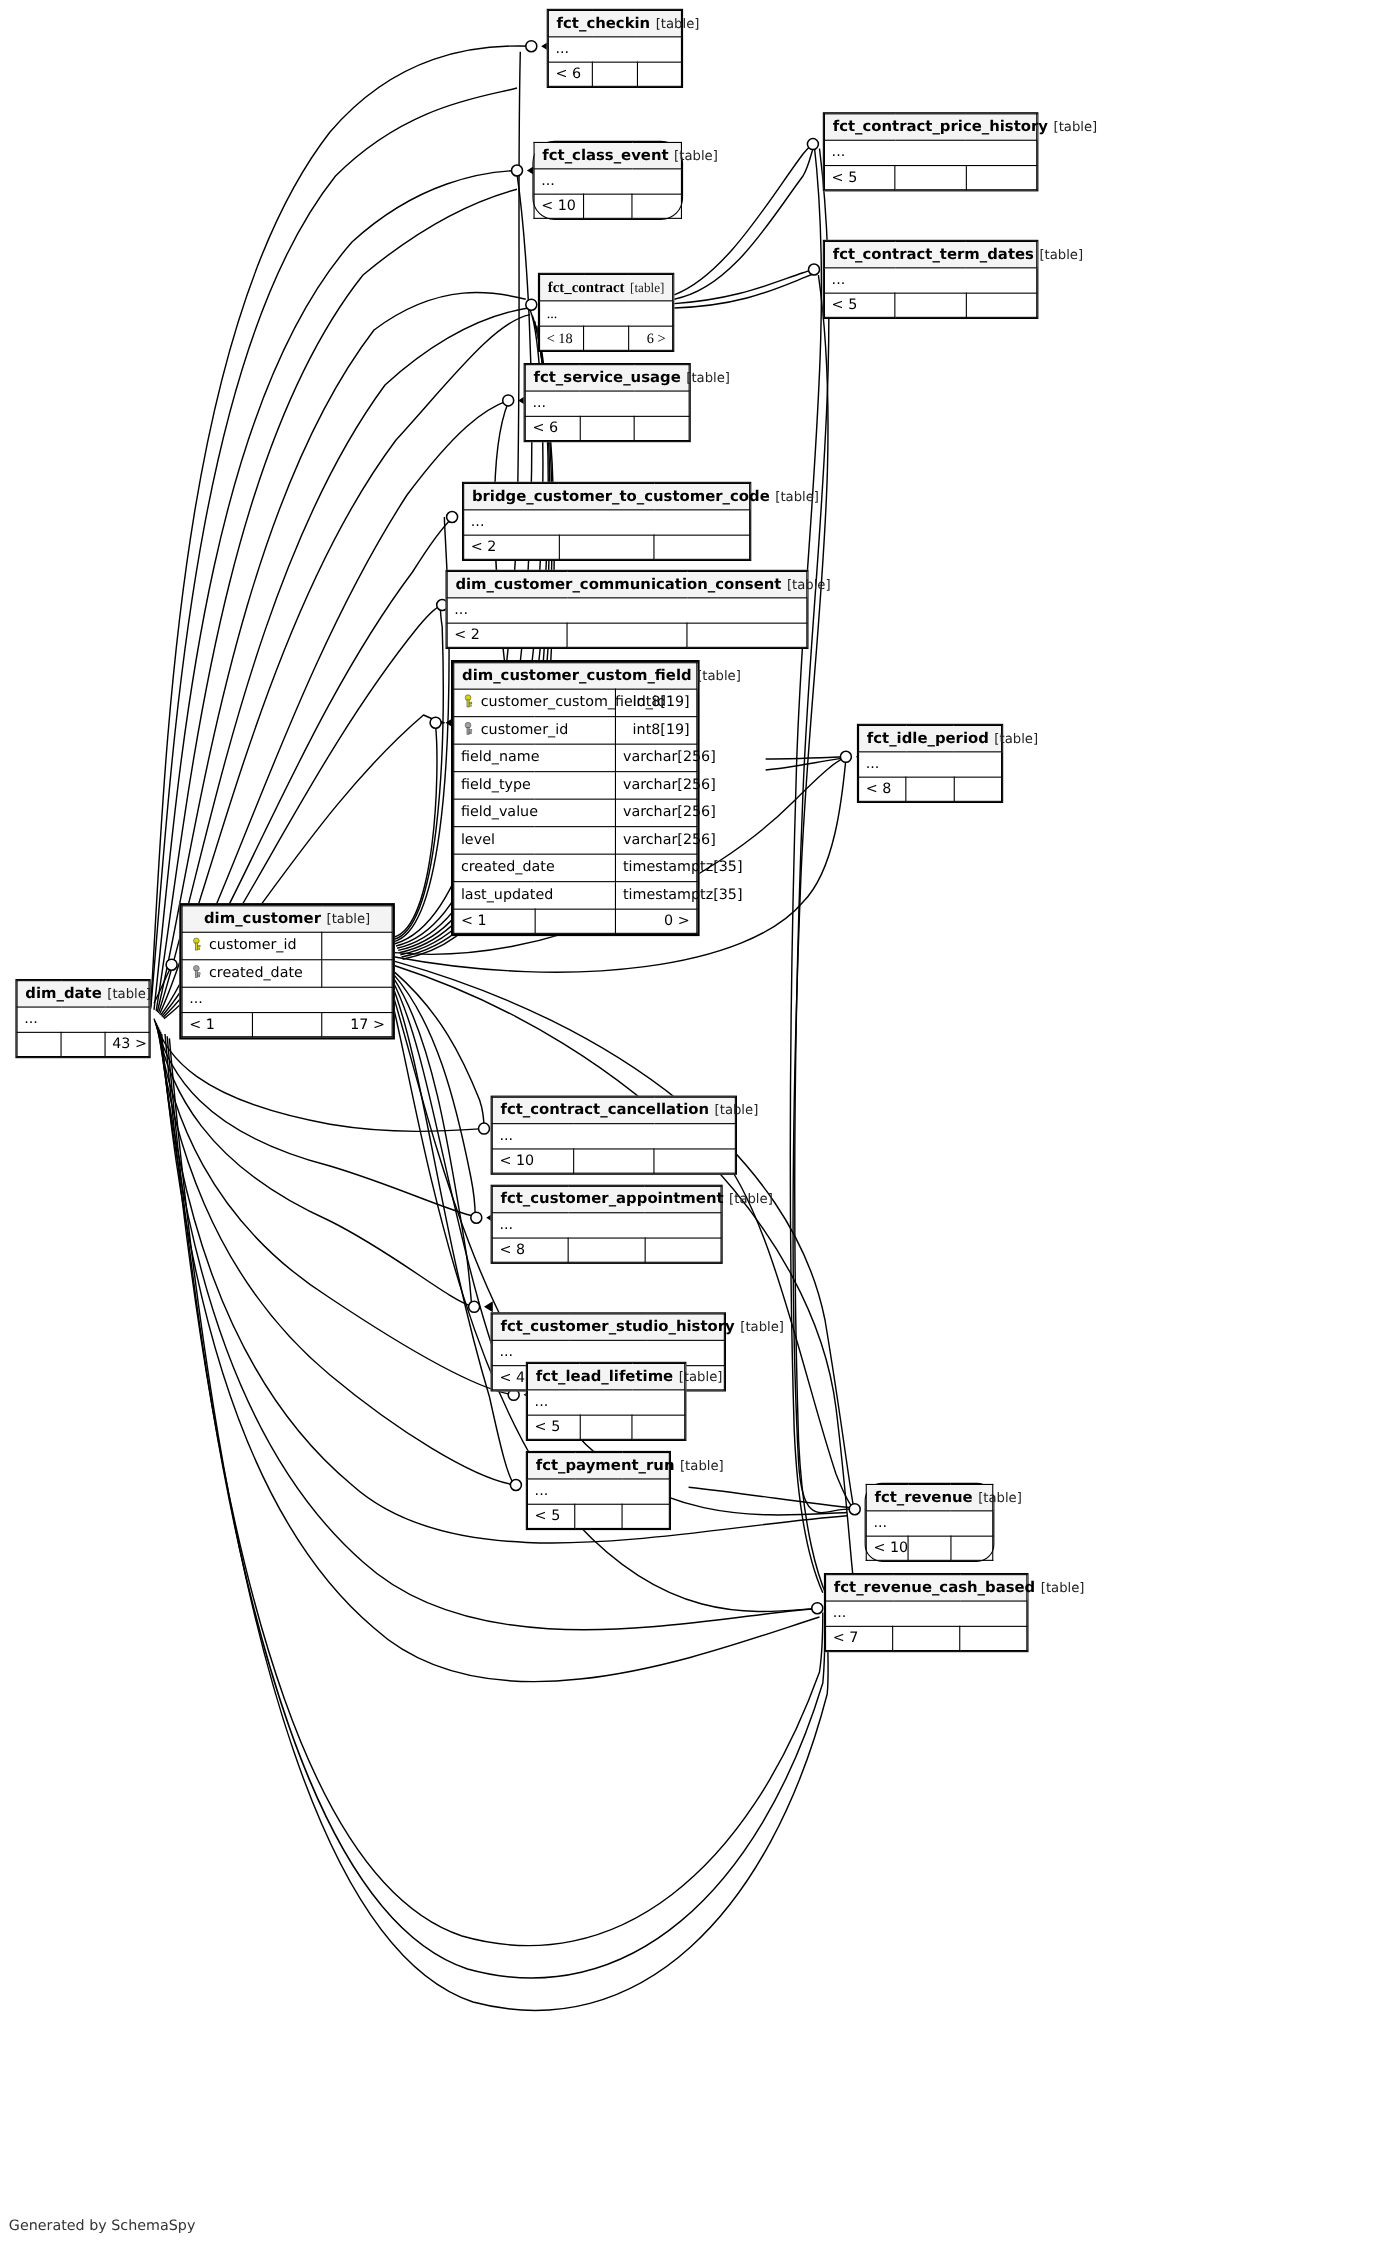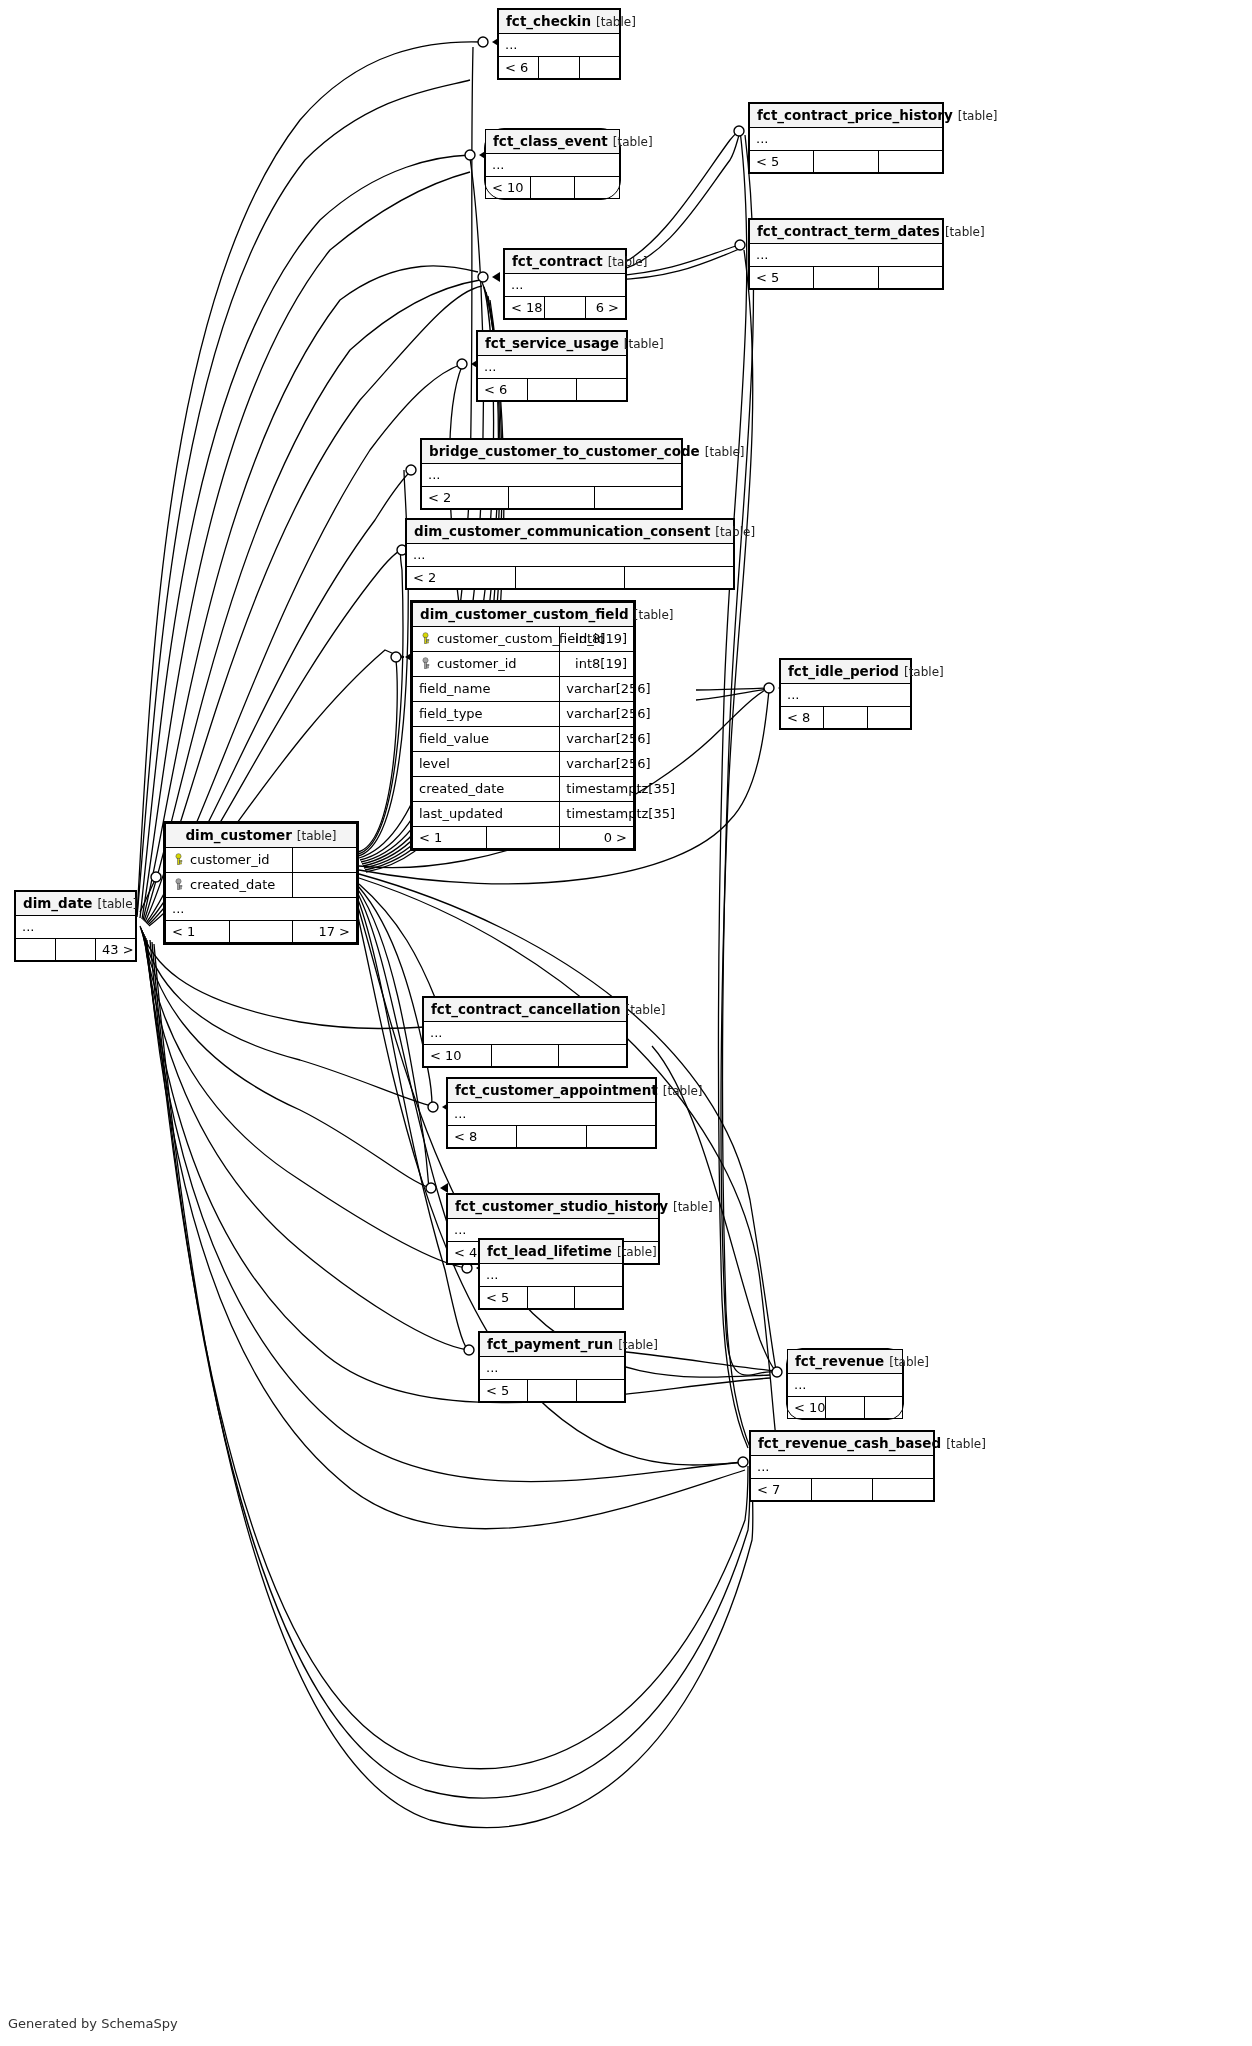--- a/index.html
+++ b/index.html
@@ -300,21 +300,21 @@
               <td colspan="3">...</td>
             </tr>
             <tr class="foot">
               <td class="left">&lt; 5</td>
               <td class="blank"></td>
               <td class="right"></td>
             </tr>
           </tbody>
         </table>
       </div>
-      <div class="table-node" style="left: 503px; top: 248px; width: 124px;">
+      <div class="table-node" style="left: 489px; top: 248px; width: 124px; font-family: Liberation Serif, serif;">
         <table class="tbl">
           <tbody>
             <tr>
               <td class="hdr" colspan="3"><span class="tname">fct_contract</span><span class="ttag">[table]</span></td>
             </tr>
             <tr class="ellipsis-row">
               <td colspan="3">...</td>
             </tr>
             <tr class="foot">
               <td class="left">&lt; 18</td>
@@ -493,21 +493,21 @@
               <td colspan="3">...</td>
             </tr>
             <tr class="foot">
               <td class="left"></td>
               <td class="blank"></td>
               <td class="right">43 &gt;</td>
             </tr>
           </tbody>
         </table>
       </div>
-      <div class="table-node" style="left: 422px; top: 996px; width: 206px;">
+      <div class="table-node" style="left: 446px; top: 996px; width: 224px;">
         <table class="tbl">
           <tbody>
             <tr>
               <td class="hdr" colspan="3"><span class="tname">fct_contract_cancellation</span><span class="ttag">[table]</span></td>
             </tr>
             <tr class="ellipsis-row">
               <td colspan="3">...</td>
             </tr>
             <tr class="foot">
               <td class="left">&lt; 10</td>
@@ -561,21 +561,21 @@
               <td colspan="3">...</td>
             </tr>
             <tr class="foot">
               <td class="left">&lt; 5</td>
               <td class="blank"></td>
               <td class="right"></td>
             </tr>
           </tbody>
         </table>
       </div>
-      <div class="table-node" style="left: 478px; top: 1319px; width: 148px; margin-top: 12px;">
+      <div class="table-node" style="left: 478px; top: 1319px; width: 132px;">
         <table class="tbl">
           <tbody>
             <tr>
               <td class="hdr" colspan="3"><span class="tname">fct_payment_run</span><span class="ttag">[table]</span></td>
             </tr>
             <tr class="ellipsis-row">
               <td colspan="3">...</td>
             </tr>
             <tr class="foot">
               <td class="left">&lt; 5</td>

